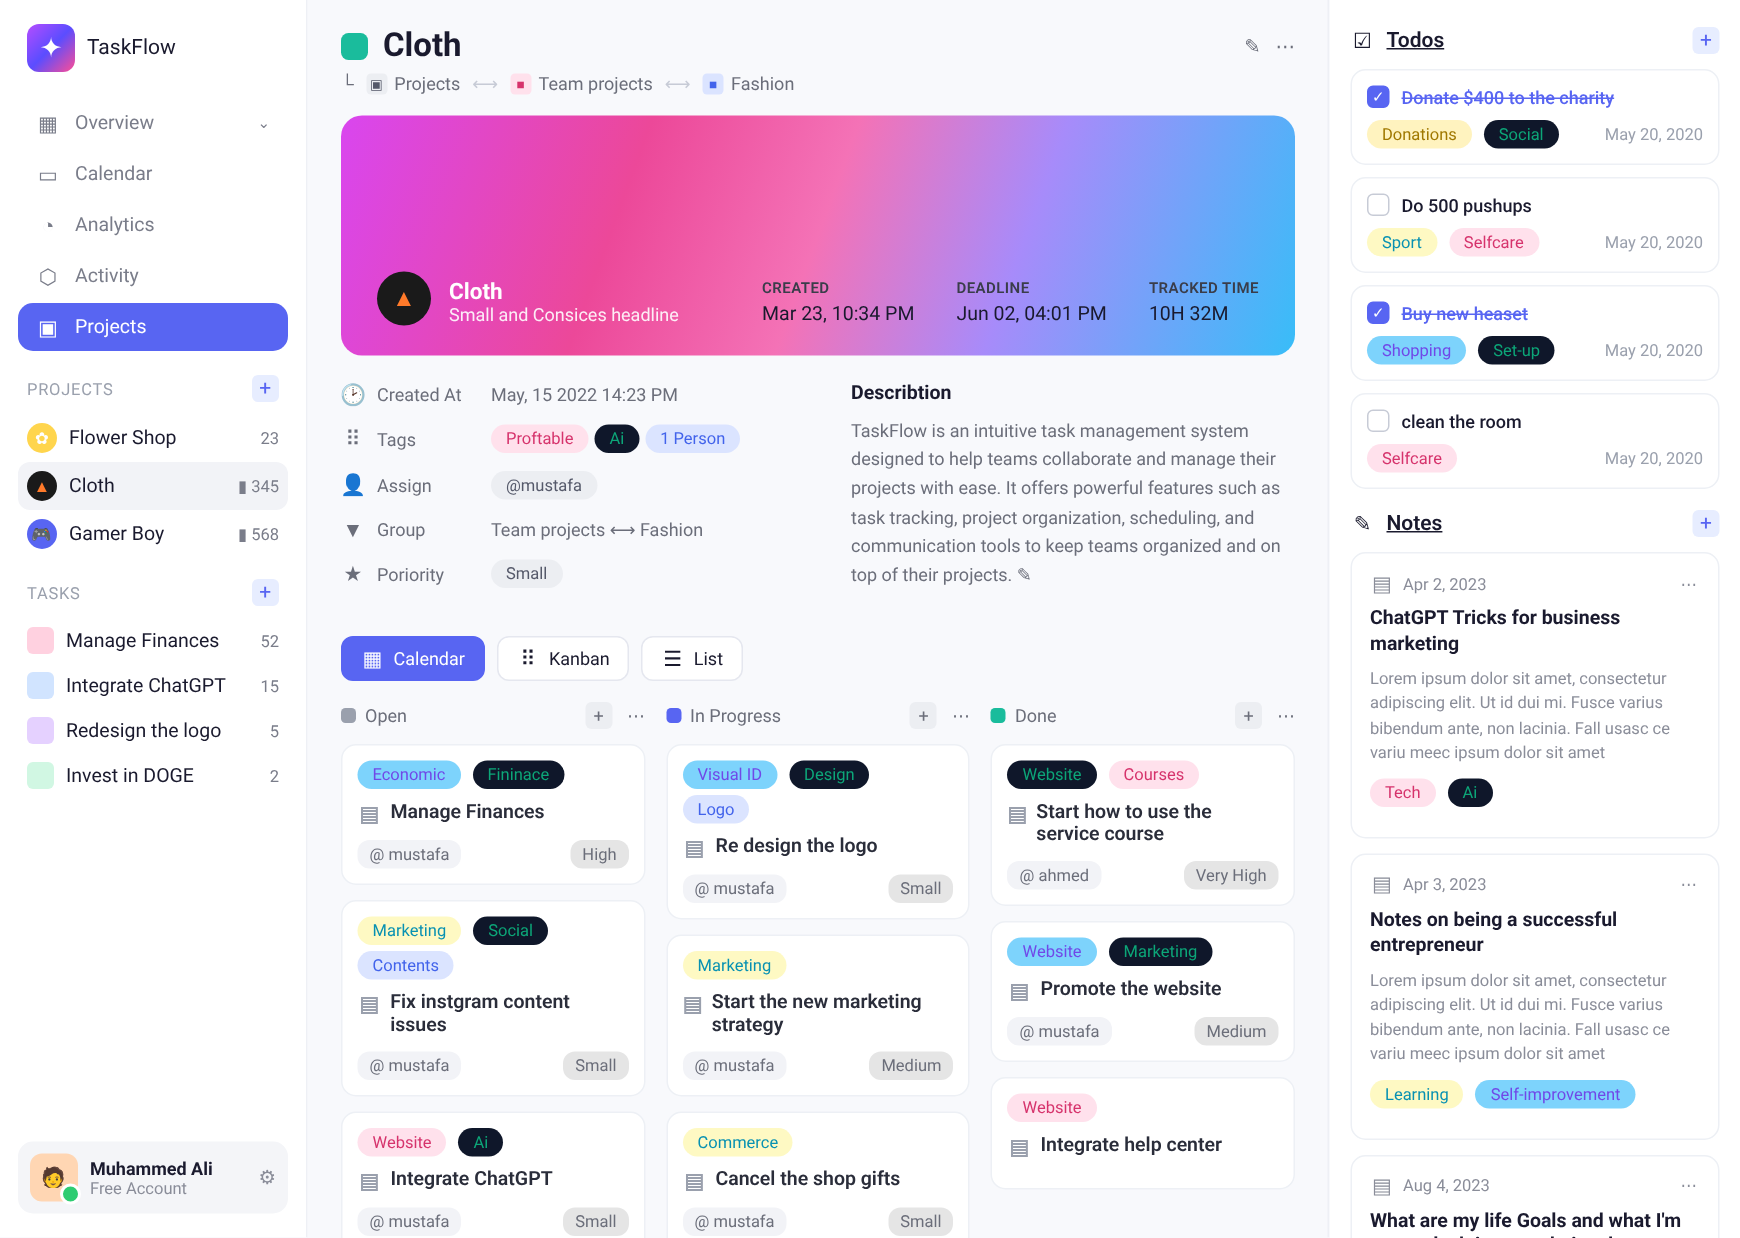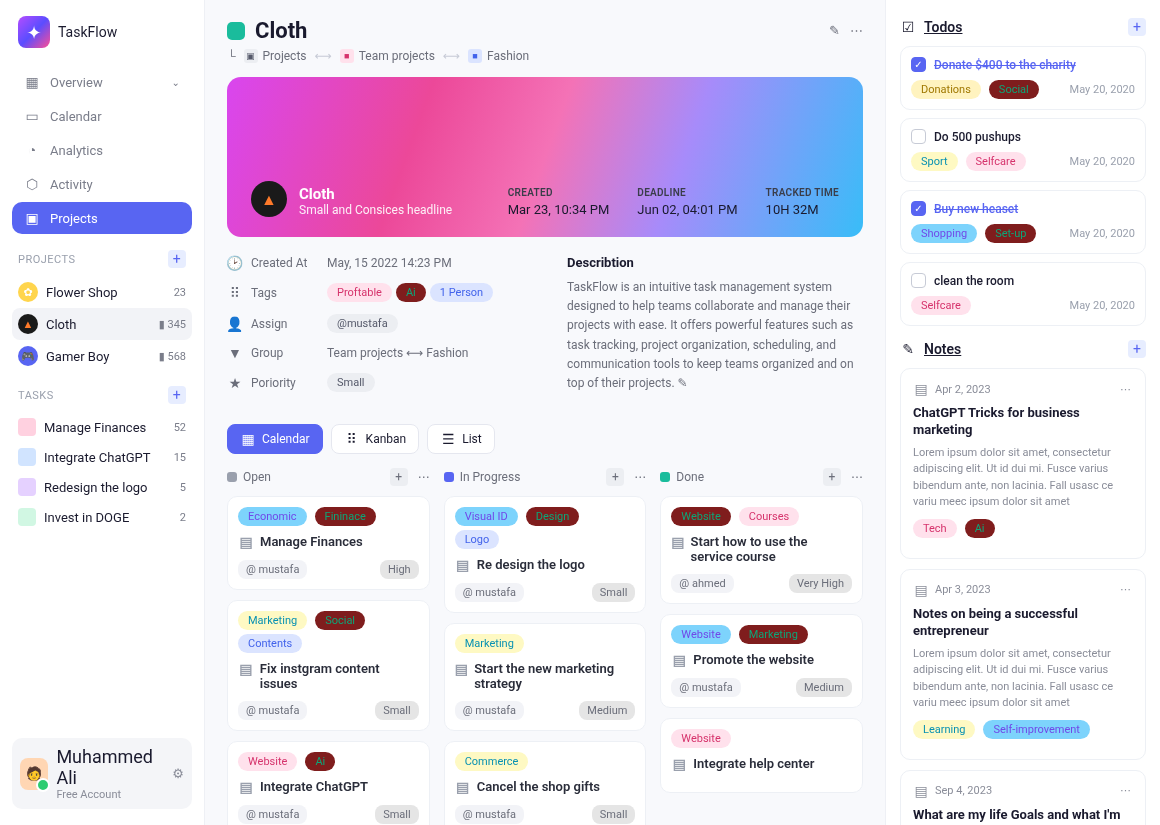--- a/index.html
+++ b/index.html
@@ -20,21 +20,21 @@
 .flower{background:#ffd54d;color:#fff}
 .cloth{background:#1a1a1a;color:#ff7a2a}
 .gamer{background:#5865f2;color:#fff}
 .proj-meta{margin-left:auto;display:flex;align-items:center;gap:4px;color:#7a7d8a;font-size:11px}
 .task-item{display:flex;align-items:center;gap:8px;padding:6px;cursor:pointer}
 .task-sq{width:18px;height:18px;border-radius:4px}
 .task-count{margin-left:auto;color:#7a7d8a;font-size:11px}
 .user-card{margin-top:auto;display:flex;align-items:center;gap:8px;padding:8px;border-radius:10px;background:#f4f5f8}
 .avatar{width:32px;height:32px;border-radius:8px;background:#ffd6b3;display:flex;align-items:center;justify-content:center;position:relative}
 .avatar::after{content:"";position:absolute;width:10px;height:10px;background:#2ecc71;border:2px solid #fff;border-radius:50%;bottom:-2px;right:-2px}
-.user-name{font-size:18px;font-weight:400}
+.user-name{font-size:12px;font-weight:700}
 .user-plan{font-size:11px;color:#8a8d99}
 .gear{margin-left:auto;color:#8a8d99;cursor:pointer}
 .main{flex:1;overflow-y:auto;padding:18px 22px}
 .page-head{display:flex;align-items:center;gap:10px;margin-bottom:6px}
 .page-ico{width:18px;height:18px;border-radius:5px;background:#1abc9c}
 .page-title{font-size:22px;font-weight:700}
 .head-actions{margin-left:auto;display:flex;gap:10px;color:#6b6e7a}
 .crumbs{display:flex;align-items:center;gap:8px;font-size:12px;color:#6b6e7a;margin-bottom:14px}
 .crumb-seg{display:flex;align-items:center;gap:5px}
 .crumb-ic{width:14px;height:14px;border-radius:3px;display:flex;align-items:center;justify-content:center;font-size:9px}
@@ -45,21 +45,21 @@
 .hero-sub{font-size:12px;opacity:.9}
 .hero-stats{margin-left:auto;display:flex;gap:28px;color:#1a1a2e;font-size:12px}
 .hs-lbl{font-size:10px;color:#3a3d4a;font-weight:600;letter-spacing:.3px;margin-bottom:4px}
 .hs-val{font-weight:400;font-size:13px}
 .meta-grid{display:flex;gap:40px;margin-bottom:20px}
 .meta-left{width:300px}
 .meta-row{display:flex;align-items:center;gap:10px;margin-bottom:12px;color:#6b6e7a;font-size:12px}
 .meta-row .lbl{width:90px;display:flex;align-items:center;gap:8px}
 .pill{display:inline-flex;align-items:center;padding:3px 10px;border-radius:10px;font-size:11px;margin-right:4px}
 .p-pink{background:#ffe1ec;color:#d6336c}
-.p-green{background:#7f1d1d;color:#0ca678}
+.p-green{background:#0f172a;color:#0ca678}
 .p-blue{background:#dbe4ff;color:#4263eb}
 .p-gray{background:#eceef2;color:#55596a}
 .p-yel{background:#fff3bf;color:#a07800}
 .p-purp{background:#7dd3fc;color:#7048e8}
 .p-cyan{background:#fef9c3;color:#0891b2}
 .meta-right{flex:1;font-size:12px;color:#6b6e7a}
 .meta-right h4{font-size:13px;color:#1a1a2e;margin-bottom:8px}
 .meta-right p{line-height:1.6}
 .tabs{display:flex;gap:8px;margin-bottom:14px}
 .tab{display:flex;align-items:center;gap:6px;padding:6px 12px;border-radius:8px;background:#fff;border:1px solid #e5e7ef;font-size:12px;cursor:pointer}
@@ -499,20 +499,20 @@
         <div class="note-ttl">Notes on being a successful entrepreneur</div>
         <div class="note-body">Lorem ipsum dolor sit amet, consectetur adipiscing elit. Ut id dui mi. Fusce varius bibendum ante, non lacinia. Fall usasc ce variu meec ipsum dolor sit amet</div>
         <div class="tags">
           <span class="pill p-cyan">Learning</span>
           <span class="pill p-purp">Self-improvement</span>
         </div>
       </div>
       <div class="note">
         <div class="note-hdr">
           <span class="ic">▤</span>
-          <span>Sep 4, 2023</span>
+          <span>Aug 4, 2023</span>
           <span class="dots">⋯</span>
         </div>
         <div class="note-ttl">What are my life Goals and what I'm currently doing to acheive them</div>
         <div class="tags"></div>
       </div>
     </div>
 </div>
 
 </body></html>

